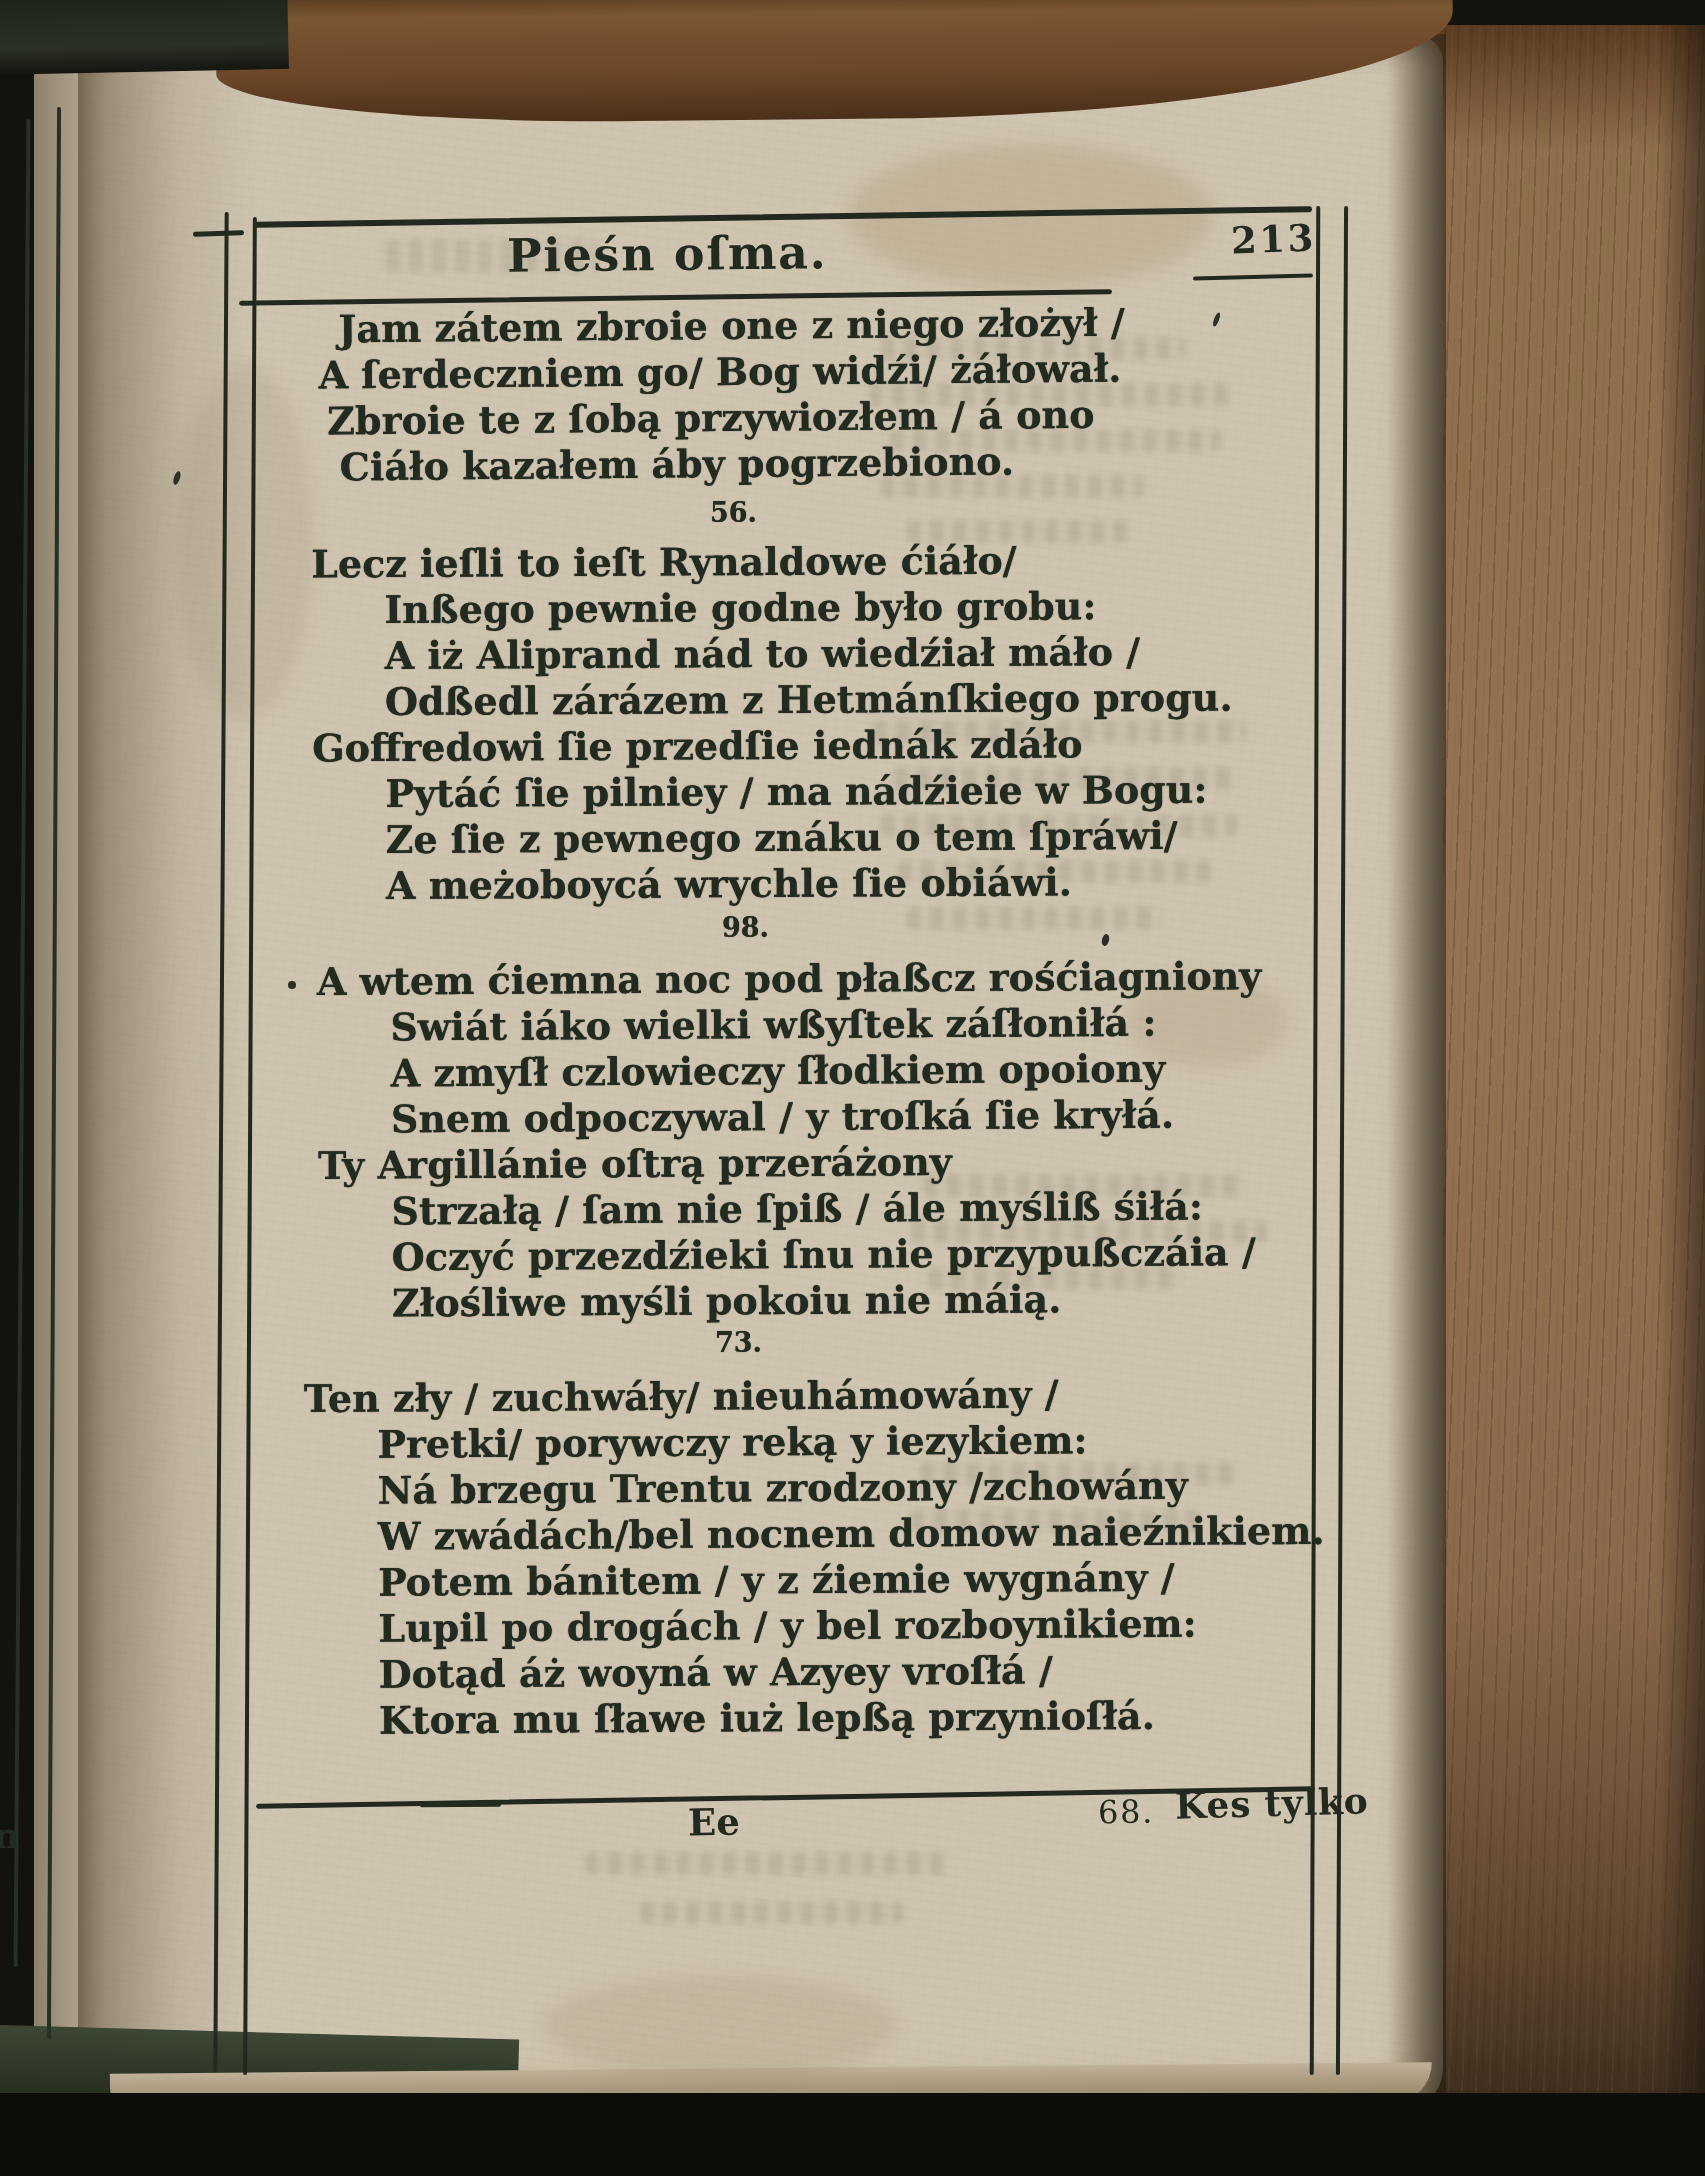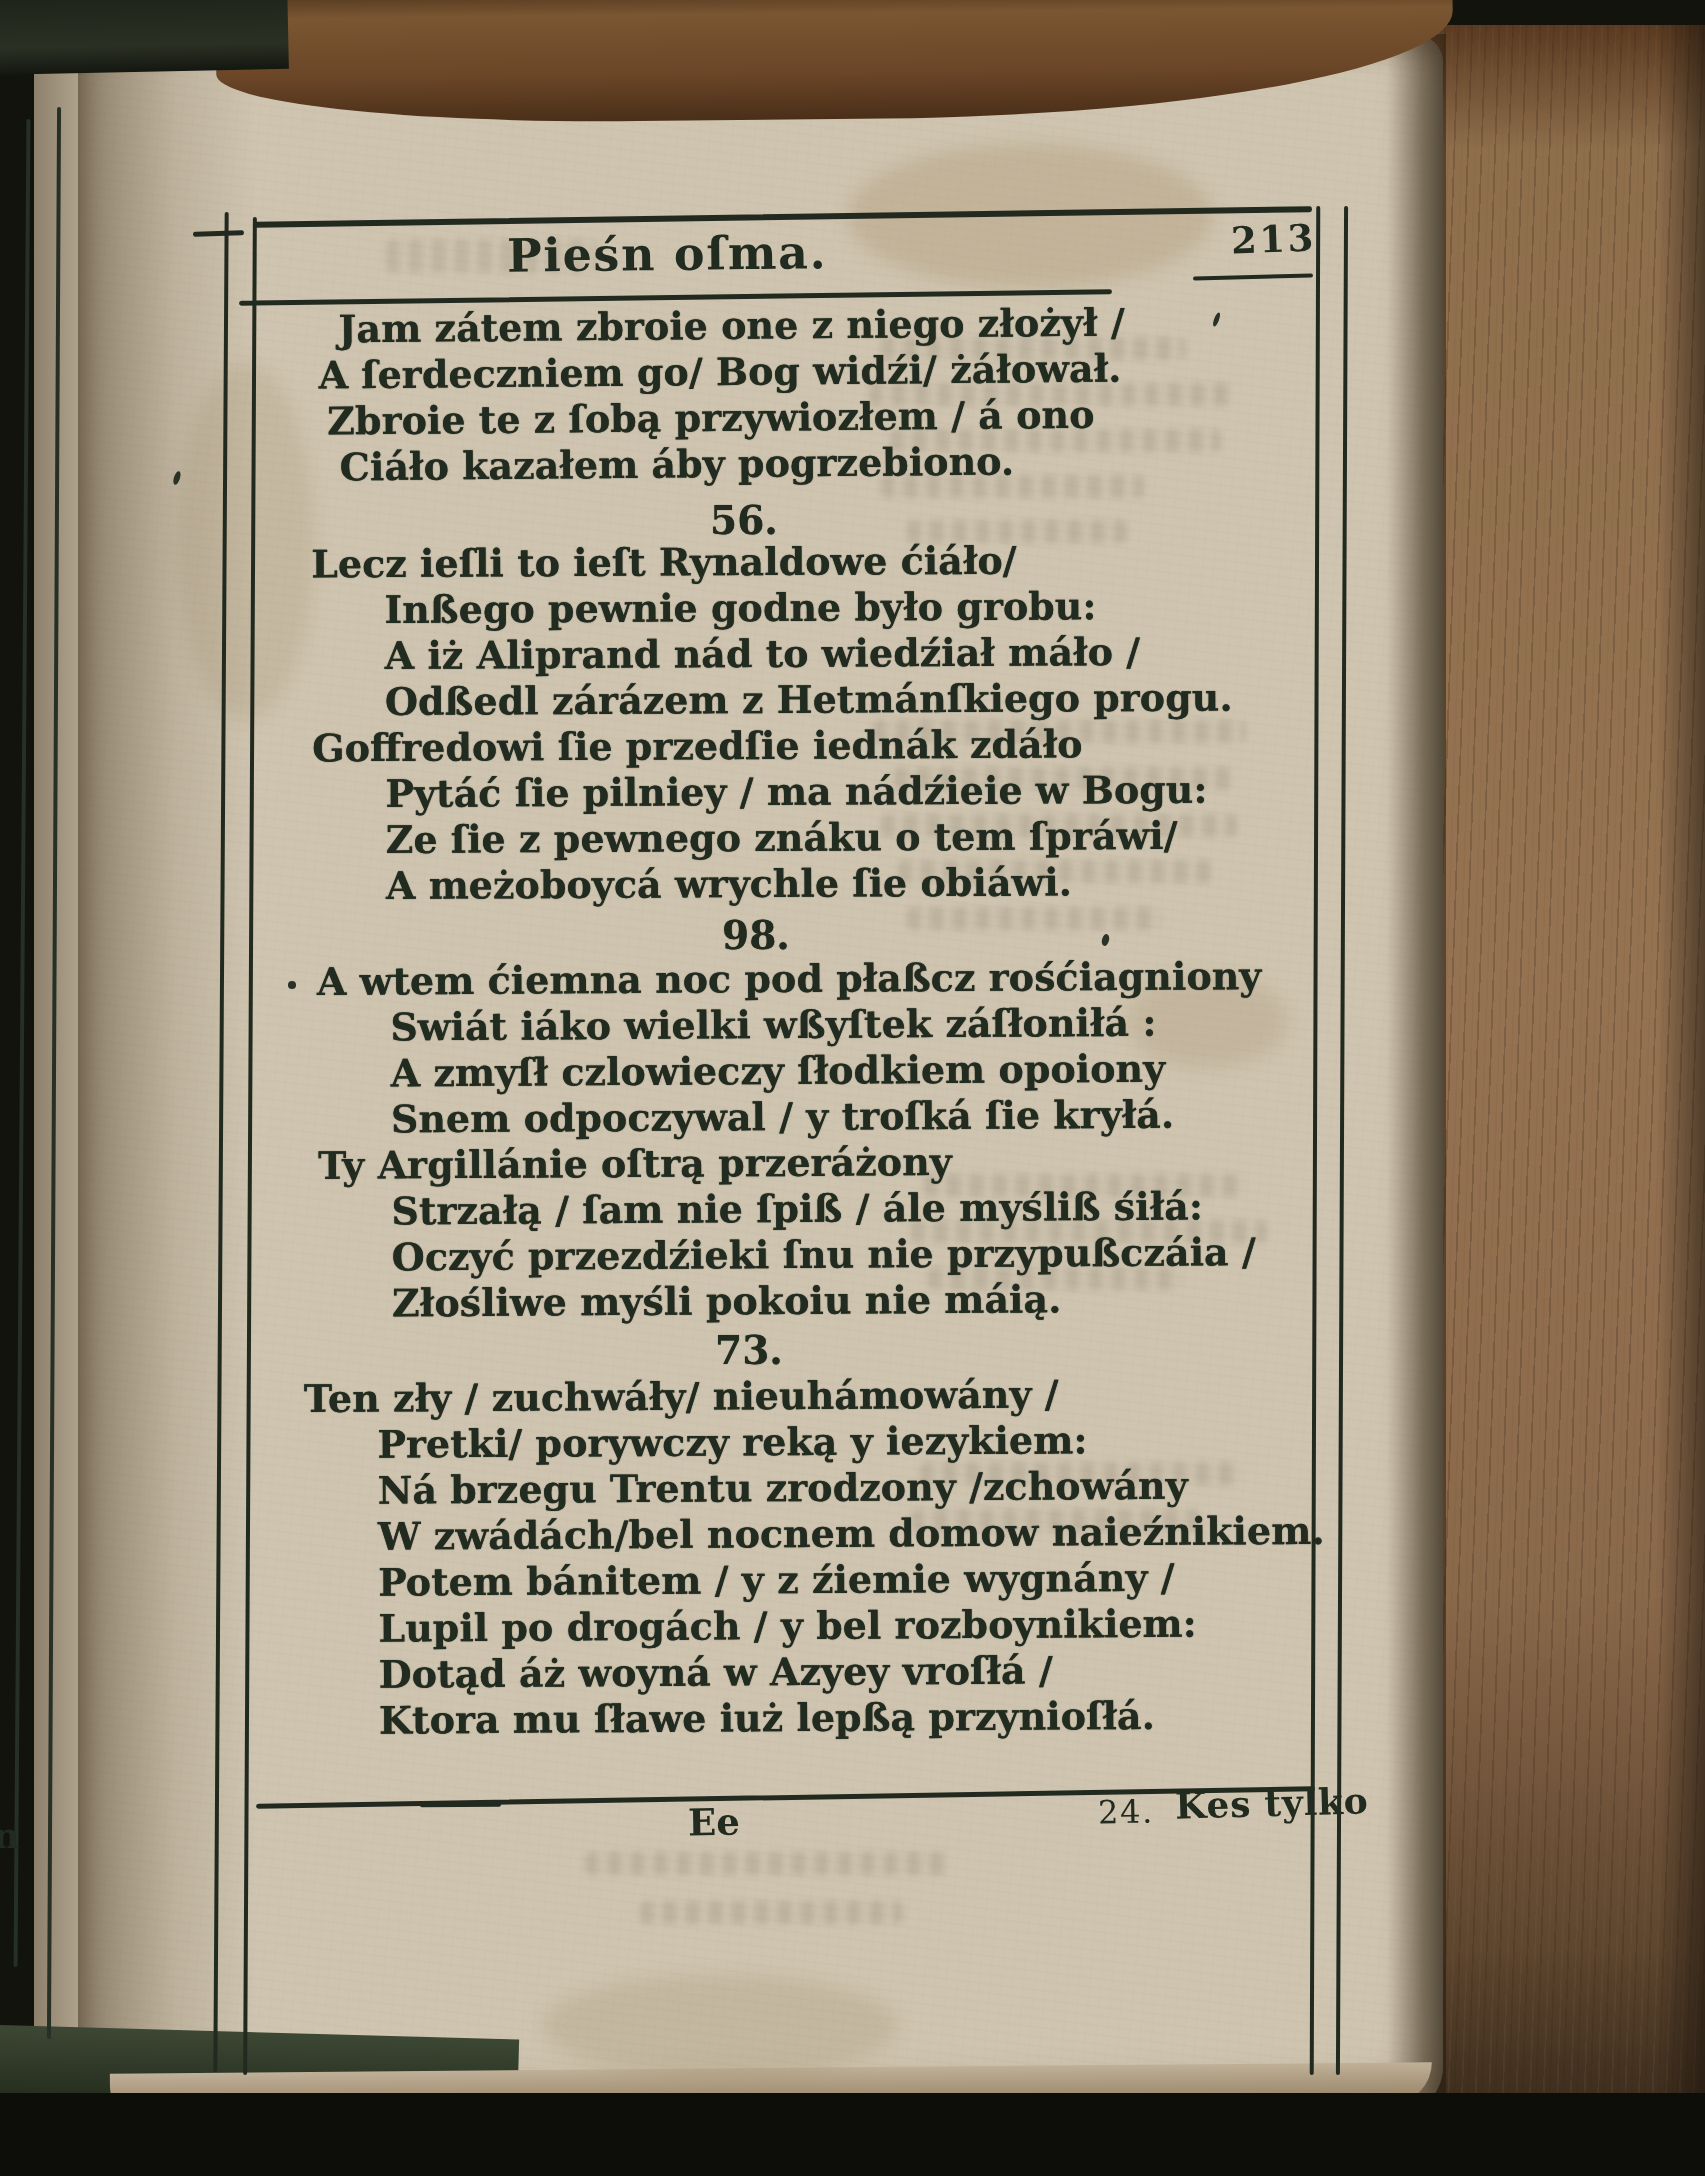--- a/index.html
+++ b/index.html
@@ -29,21 +29,21 @@
   
   .hline,.vline{background:#222a20;border-radius:2.5px;}
   .ink{color:#222b20;}
 
   
   .header-title{font-size:46px;font-weight:700;letter-spacing:1.7px;transform:rotate(-.6deg);}
   .page-num{font-size:37px;font-weight:700;transform:rotate(-2deg);letter-spacing:2.5px;}
   .verse{font-size:38px;font-weight:700;line-height:46px;white-space:nowrap;text-shadow:0 0 1.1px rgba(28,38,28,.9);}
   .verse .line{white-space:nowrap;}
   .verse .cont{margin-left:73px;}
-  .stanza-num{font-size:39px;font-weight:700;text-shadow:0 0 0.8px rgba(28,38,28,.9);}
+  .stanza-num{font-size:27px;font-weight:700;text-shadow:0 0 0.8px rgba(28,38,28,.9);}
   .sig{font-size:37px;font-weight:700;transform:rotate(-1deg);}
   .catch-num{font-size:32px;font-weight:400;transform:rotate(-1deg);letter-spacing:1.7px;}
   .catchword{font-size:36px;font-weight:700;transform:rotate(-1.6deg);letter-spacing:0.8px;}
   .frag-n{font-size:36px;font-weight:700;}
 
   
   .ghost{background:repeating-linear-gradient(90deg,rgba(96,90,72,.5) 0 12.7px,rgba(96,90,72,.06) 12.7px 23px);filter:blur(3.4px);opacity:.33;height:23px;border-radius:6.8px;}
   .stain{border-radius:50%;filter:blur(8.5px);}
   .speck{background:#2a3126;border-radius:50%;}
 </style>
@@ -150,17 +150,17 @@
     <div class="line cont">Pretki/ porywczy reką y iezykiem:</div>
     <div class="line cont">Ná brzegu Trentu zrodzony /zchowány</div>
     <div class="line cont">W zwádách/bel nocnem domow  naieźnikiem.</div>
     <div class="line cont">Potem bánitem / y z źiemie wygnány /</div>
     <div class="line cont">Lupil po drogách / y bel rozboynikiem:</div>
     <div class="line cont">Dotąd áż woyná w Azyey vroſłá /</div>
     <div class="line cont">Ktora mu ſławe iuż lepßą przynioſłá.</div>
   </div>
 
   <div class="abs ink sig" style="left:688px;top:1800px;">Ee</div>
-  <div class="abs ink catch-num" style="left:1098px;top:1793px;">24.</div>
+  <div class="abs ink catch-num" style="left:1098px;top:1793px;">68.</div>
   <div class="abs ink catchword" style="left:1175px;top:1782px;">Kes tylko</div>
 
 </div>
 
 
 </body></html>

